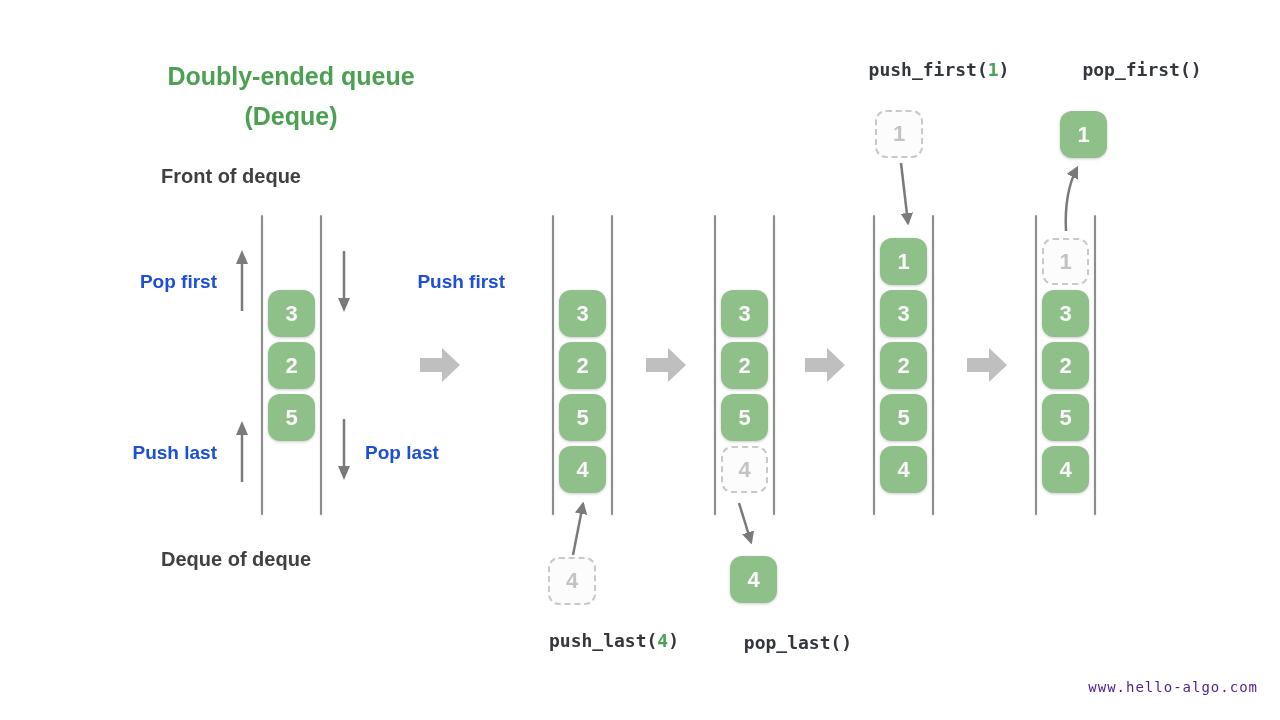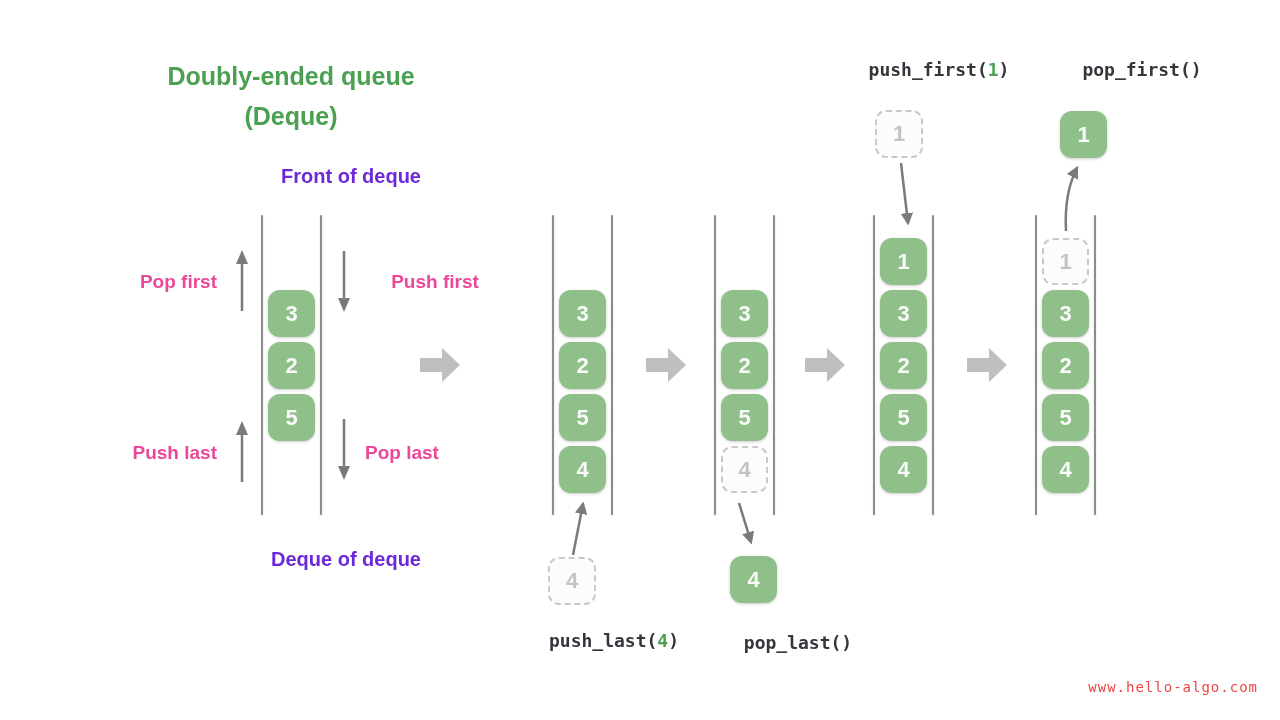--- a/index.html
+++ b/index.html
@@ -2,29 +2,29 @@
 <html><head>
 <meta charset="utf-8">
 <style>
   html,body{margin:0;padding:0;background:#ffffff;}
   #stage{position:relative;width:1280px;height:720px;background:#ffffff;overflow:hidden;
          font-family:"Liberation Sans",sans-serif;margin-left:24px;}
 
   
   .h-title{position:absolute;left:87px;top:56px;width:360px;text-align:center;
            font-size:25px;font-weight:bold;color:#4ba052;line-height:40px;}
-  .front-label,.rear-label{position:absolute;left:137px;width:260px;text-align:right;
-           font-size:20px;font-weight:bold;color:#6d28d9;}
+  .front-label,.rear-label{position:absolute;left:137px;width:260px;text-align:left;
+           font-size:20px;font-weight:bold;color:#404040;}
   .front-label{top:165px;}
   .rear-label{top:548px;}
 
   
-  .side{position:absolute;font-size:19px;font-weight:bold;color:#ec4899;}
+  .side{position:absolute;font-size:19px;font-weight:bold;color:#1d4ed8;}
   .side.pop-first{left:73px;top:271px;width:120px;text-align:right;}
-  .side.push-first{left:341px;top:271px;width:140px;text-align:center;}
+  .side.push-first{left:341px;top:271px;width:140px;text-align:right;}
   .side.push-last{left:73px;top:442px;width:120px;text-align:right;}
   .side.pop-last{left:341px;top:442px;width:140px;text-align:left;}
 
   
   .queue{position:absolute;top:215px;width:61px;height:300px;}
   .queue .qline{position:absolute;top:0;bottom:0;width:2px;background:#8d8d8d;border-radius:1px;
                 box-shadow:0 1px 2px rgba(0,0,0,.15);}
   .qline.l{left:0;} .qline.r{right:0;}
 
   .cell{position:absolute;width:47px;height:47px;box-sizing:border-box;border-radius:12px;
@@ -38,21 +38,21 @@
   .float-cell{position:absolute;}
 
   
   .code{position:absolute;width:220px;text-align:center;white-space:nowrap;
         font-family:"DejaVu Sans Mono",monospace;font-size:18px;font-weight:bold;color:#33363b;}
   .code .arg{color:#4ba052;}
 
   .arrow-svg{position:absolute;overflow:visible;}
 
   .watermark{position:absolute;right:46px;top:679px;font-family:"DejaVu Sans Mono",monospace;
-             font-size:14px;color:#ef4444;letter-spacing:1px;}
+             font-size:14px;color:#4c1d95;letter-spacing:1px;}
 </style>
 </head>
 <body>
 
 <div id="stage">
 
   <div class="h-title">
     <div>Doubly-ended queue</div>
     <div>(Deque)</div>
   </div>

